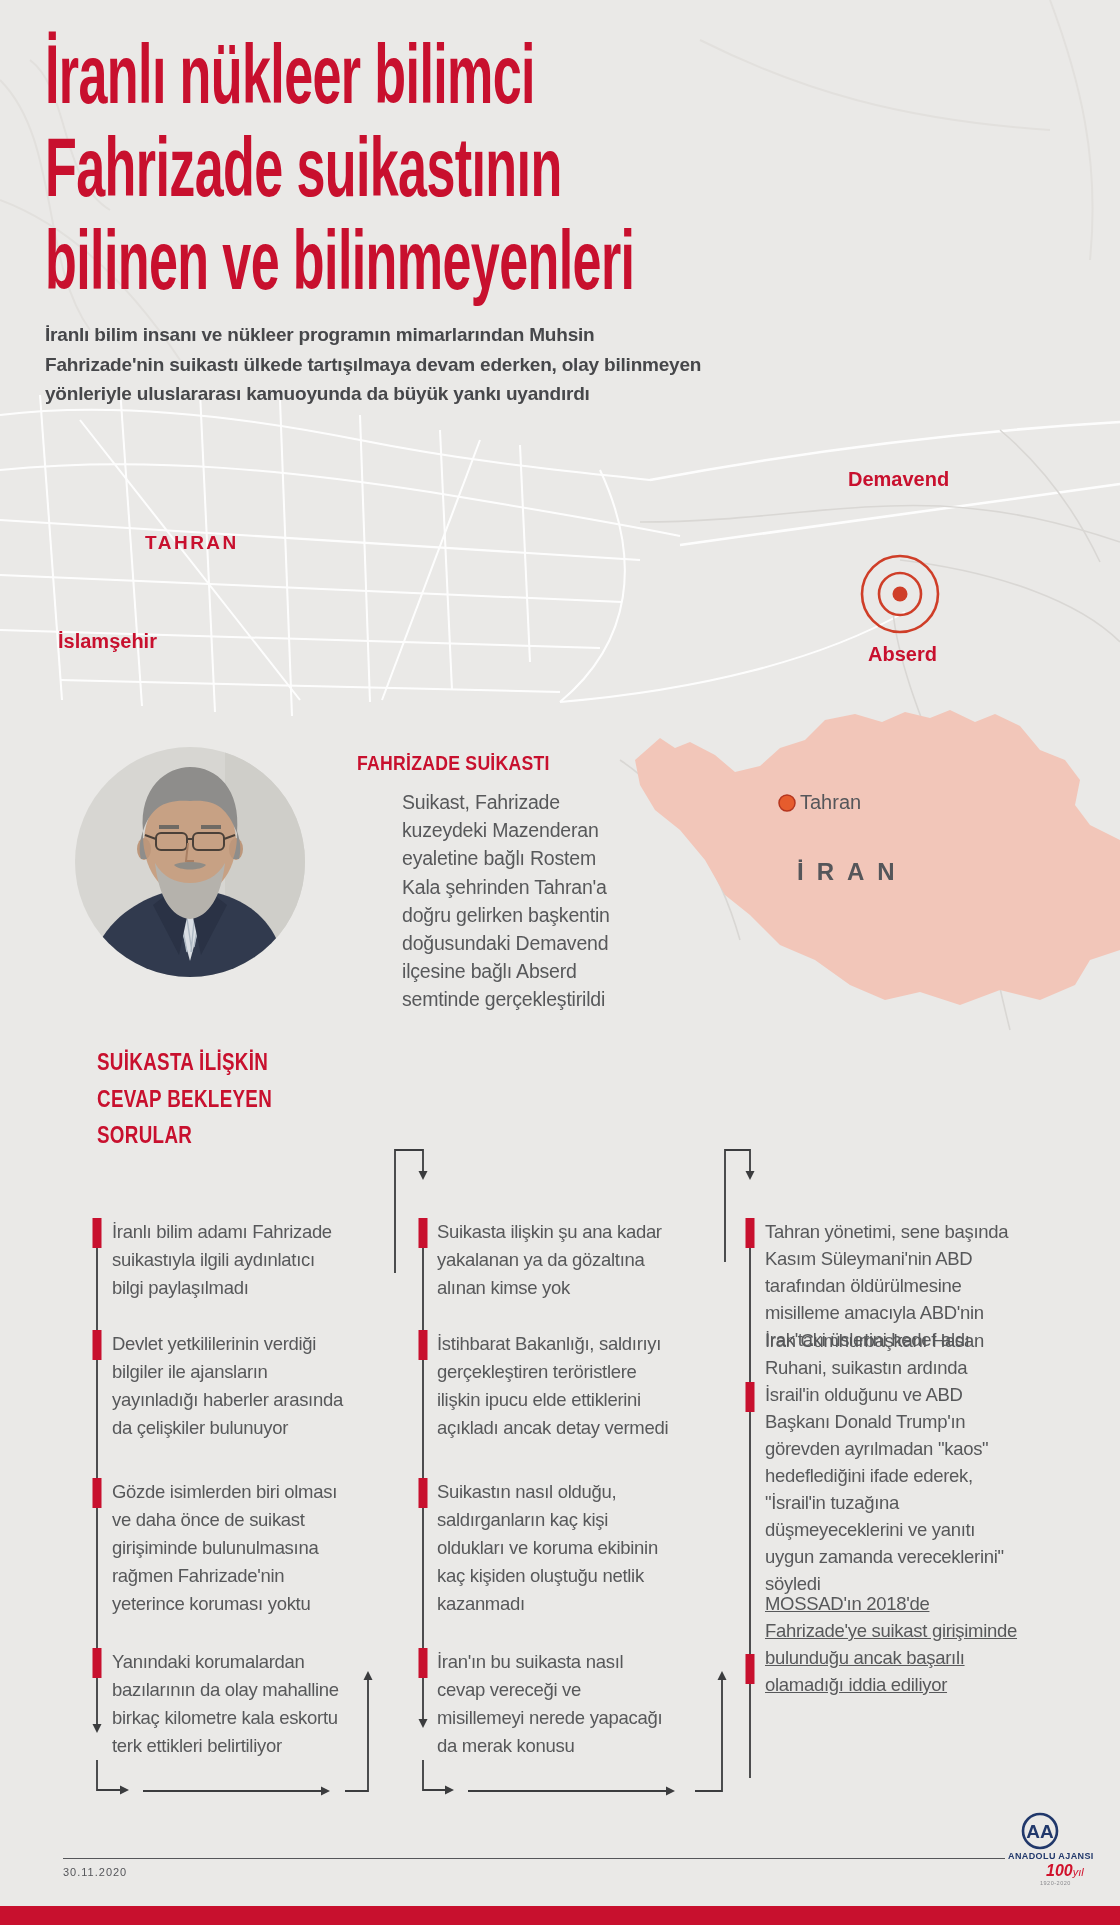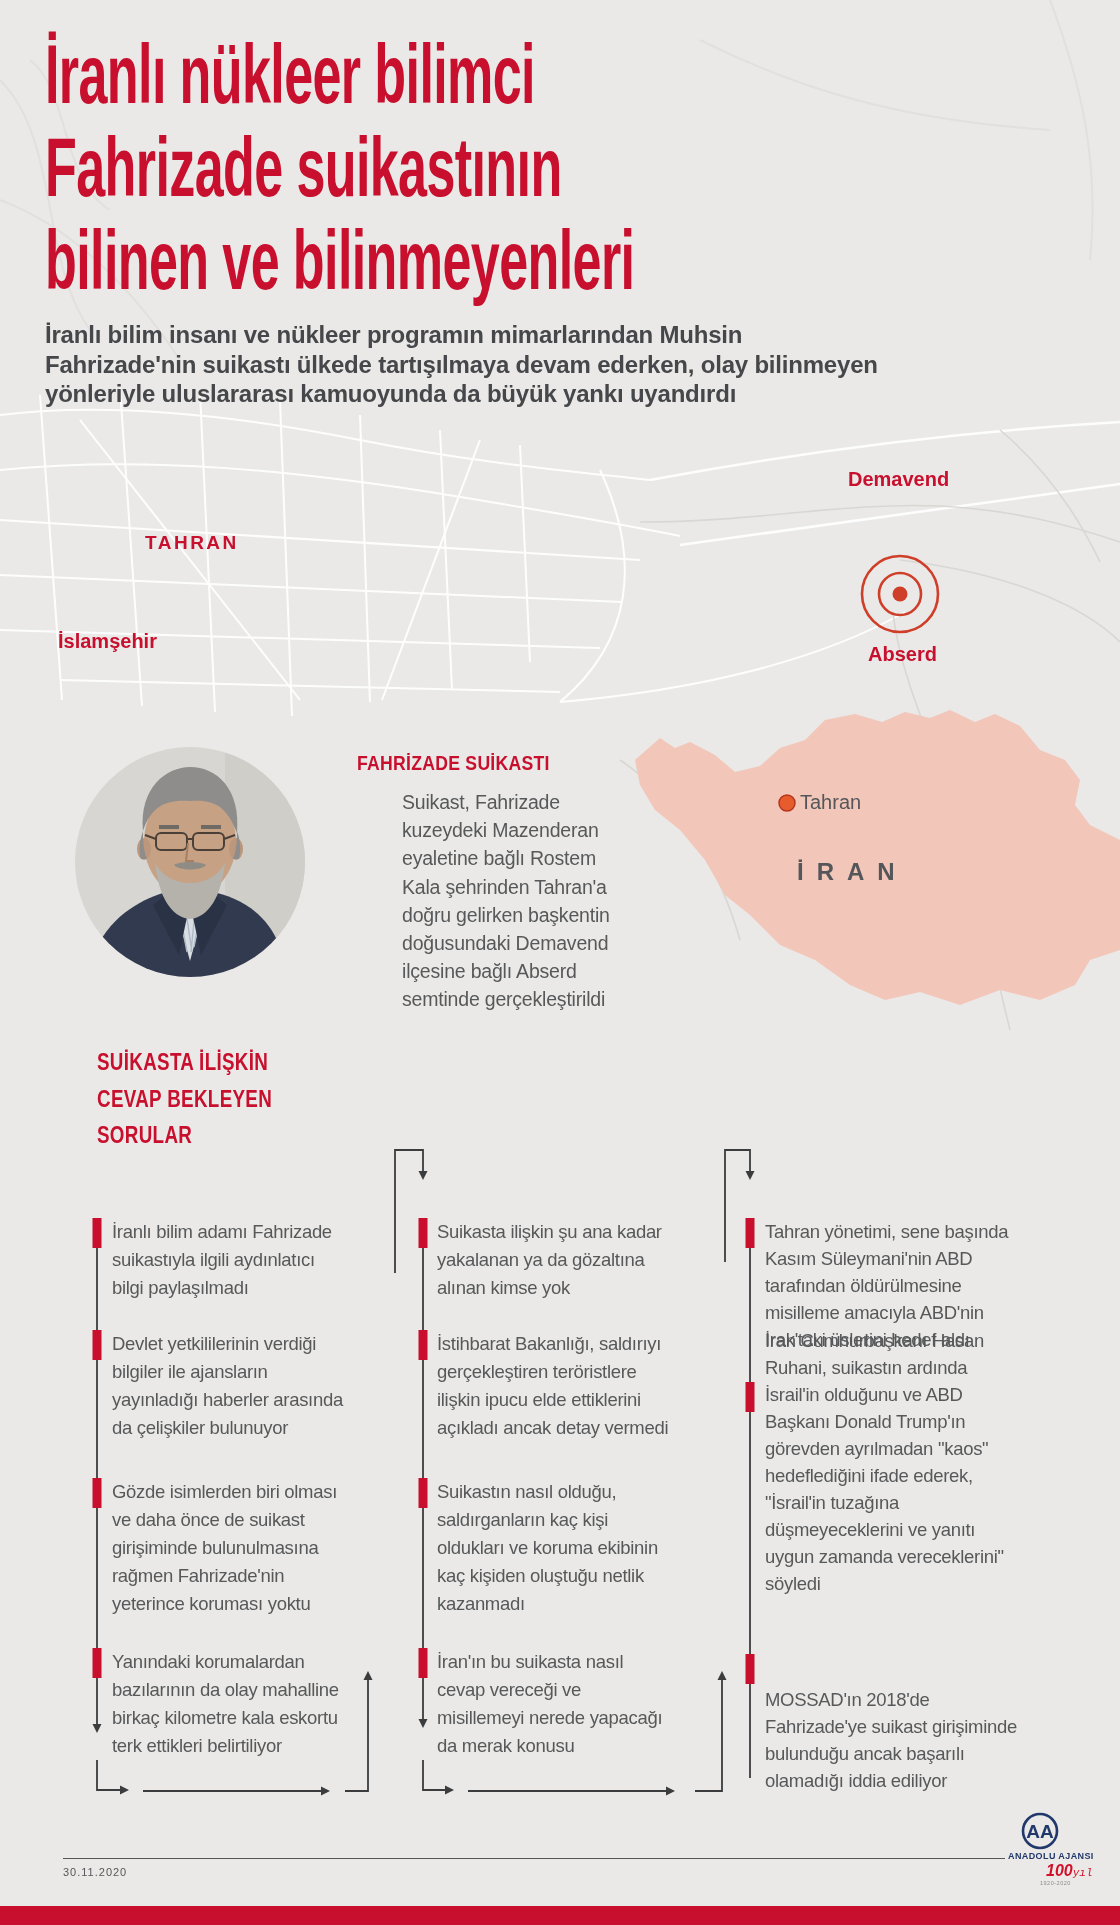--- a/index.html
+++ b/index.html
@@ -2,21 +2,21 @@
 <html><head>
 <meta charset="utf-8">
 <style>
   html,body{margin:0;padding:0;background:#cfcfcf;}
   .canvas{position:relative;width:1120px;height:1925px;overflow:hidden;
           background:#eae9e7;font-family:"Liberation Sans","DejaVu Sans",sans-serif;}
   .abs{position:absolute;}
   
   .title-line{font-size:84px;font-weight:bold;color:#c8102e;line-height:93px;
               white-space:nowrap;transform:scaleX(.62);transform-origin:0 0;letter-spacing:-1px;}
-  .intro-line{font-size:24px;font-weight:bold;color:#46474a;line-height:29.5px;
+  .intro-line{font-size:19px;font-weight:bold;color:#46474a;line-height:29.5px;
               white-space:nowrap;letter-spacing:-.2px;}
   
   .maplabel{font-weight:bold;color:#c8102e;white-space:nowrap;}
   .lbl-tahran{font-size:19px;letter-spacing:2.5px;}
   .lbl-city{font-size:20px;}
   .iran-country{font-size:24px;font-weight:bold;color:#55565a;letter-spacing:13px;white-space:nowrap;}
   .iran-capital{font-size:20px;color:#55565a;white-space:nowrap;}
   
   .incident-heading{font-size:21px;font-weight:bold;color:#c8102e;white-space:nowrap;
                     transform:scaleX(.84);transform-origin:0 0;letter-spacing:.3px;}
@@ -25,21 +25,21 @@
   .q-head-line{font-size:23.5px;font-weight:bold;color:#c8102e;line-height:36.5px;
                white-space:nowrap;transform:scaleX(.8);transform-origin:0 0;letter-spacing:.4px;}
   .q-item{font-size:18.5px;line-height:28px;color:#57585a;letter-spacing:-.3px;}
   .q-item.c3{line-height:27px;}
   
   .footer-line{height:1px;background:#55565a;}
   .footer-date{font-size:11px;color:#55565a;letter-spacing:1px;}
   .agency-name{font-size:9px;font-weight:bold;color:#21386b;letter-spacing:.4px;white-space:nowrap;}
   .centennial{color:#d0112b;white-space:nowrap;font-style:italic;}
   .centennial .num{font-size:16px;font-weight:bold;margin-left:24px;}
-  .centennial .suf{font-size:11px;font-family:Liberation Mono, monospace;}
+  .centennial .suf{font-size:11px;font-family:Liberation Sans, sans-serif;}
   .years{font-size:5.5px;color:#8a8a8e;letter-spacing:.5px;}
   .bottom-bar{left:0;top:1906px;width:1120px;height:19px;background:#c8102e;}
 </style>
 </head>
 <body>
 
 <div class="canvas">
 
   <svg class="abs" style="left:0;top:0;" width="1120" height="1060" viewBox="0 0 1120 1060">
     <g stroke="#e2e0dd" stroke-width="2" fill="none">
@@ -208,21 +208,21 @@
   <div class="abs q-item" style="left:112px;top:1478px;width:238px;">Gözde isimlerden biri olması ve daha önce de suikast girişiminde bulunulmasına rağmen Fahrizade'nin yeterince koruması yoktu</div>
   <div class="abs q-item" style="left:112px;top:1648px;width:238px;">Yanındaki korumalardan bazılarının da olay mahalline birkaç kilometre kala eskortu terk ettikleri belirtiliyor</div>
 
   <div class="abs q-item" style="left:437px;top:1218px;width:235px;">Suikasta ilişkin şu ana kadar yakalanan ya da gözaltına alınan kimse yok</div>
   <div class="abs q-item" style="left:437px;top:1330px;width:235px;">İstihbarat Bakanlığı, saldırıyı gerçekleştiren teröristlere ilişkin ipucu elde ettiklerini açıkladı ancak detay vermedi</div>
   <div class="abs q-item" style="left:437px;top:1478px;width:235px;">Suikastın nasıl olduğu, saldırganların kaç kişi oldukları ve koruma ekibinin kaç kişiden oluştuğu netlik kazanmadı</div>
   <div class="abs q-item" style="left:437px;top:1648px;width:235px;">İran'ın bu suikasta nasıl cevap vereceği ve misillemeyi nerede yapacağı da merak konusu</div>
 
   <div class="abs q-item c3" style="left:765px;top:1218px;width:256px;">Tahran yönetimi, sene başında Kasım Süleymani'nin ABD tarafından öldürülmesine misilleme amacıyla ABD'nin Irak'taki üslerini hedef aldı</div>
   <div class="abs q-item c3" style="left:765px;top:1327px;width:256px;">İran Cumhurbaşkanı Hasan Ruhani, suikastın ardında İsrail'in olduğunu ve ABD Başkanı Donald Trump'ın görevden ayrılmadan "kaos" hedeflediğini ifade ederek, "İsrail'in tuzağına düşmeyeceklerini ve yanıtı uygun zamanda vereceklerini" söyledi</div>
-  <div class="abs q-item c3" style="left:765px;top:1686px;width:256px;">MOSSAD'ın 2018'de Fahrizade'ye suikast girişiminde bulunduğu ancak başarılı olamadığı iddia ediliyor</div>
+  <div class="abs q-item c3" style="left:765px;top:1590px;width:256px;text-decoration:underline;">MOSSAD'ın 2018'de Fahrizade'ye suikast girişiminde bulunduğu ancak başarılı olamadığı iddia ediliyor</div>
 
   <div class="abs footer-line" style="left:63px;top:1858px;width:942px;"></div>
   <div class="abs footer-date" style="left:63px;top:1866px;">30.11.2020</div>
 
   <svg class="abs" style="left:1016px;top:1812px;" width="48" height="40" viewBox="0 0 48 40">
     <circle cx="24" cy="19" r="17" fill="none" stroke="#21386b" stroke-width="2.6"></circle>
     <text x="24" y="26" text-anchor="middle" font-family="Liberation Sans, sans-serif" font-size="19" font-weight="bold" fill="#21386b">AA</text>
   </svg>
   <div class="abs agency-name" style="left:1008px;top:1851px;">ANADOLU AJANSI</div>
   <div class="abs centennial" style="left:1022px;top:1862px;">

